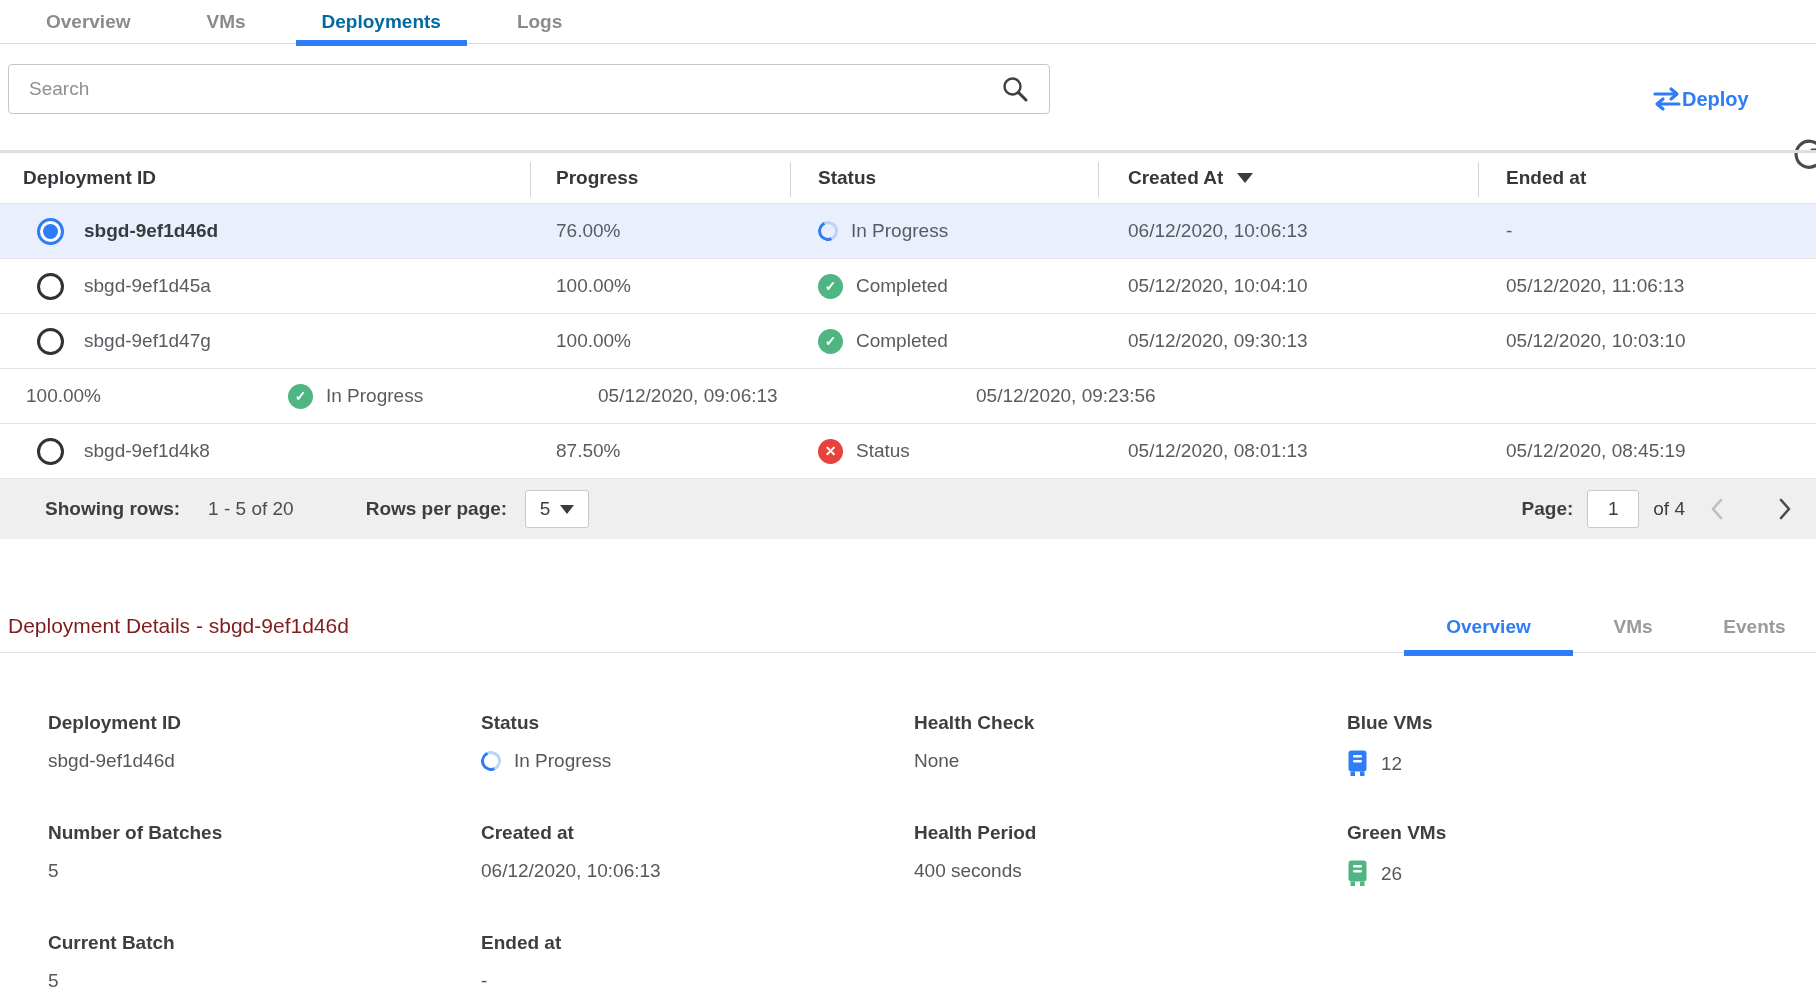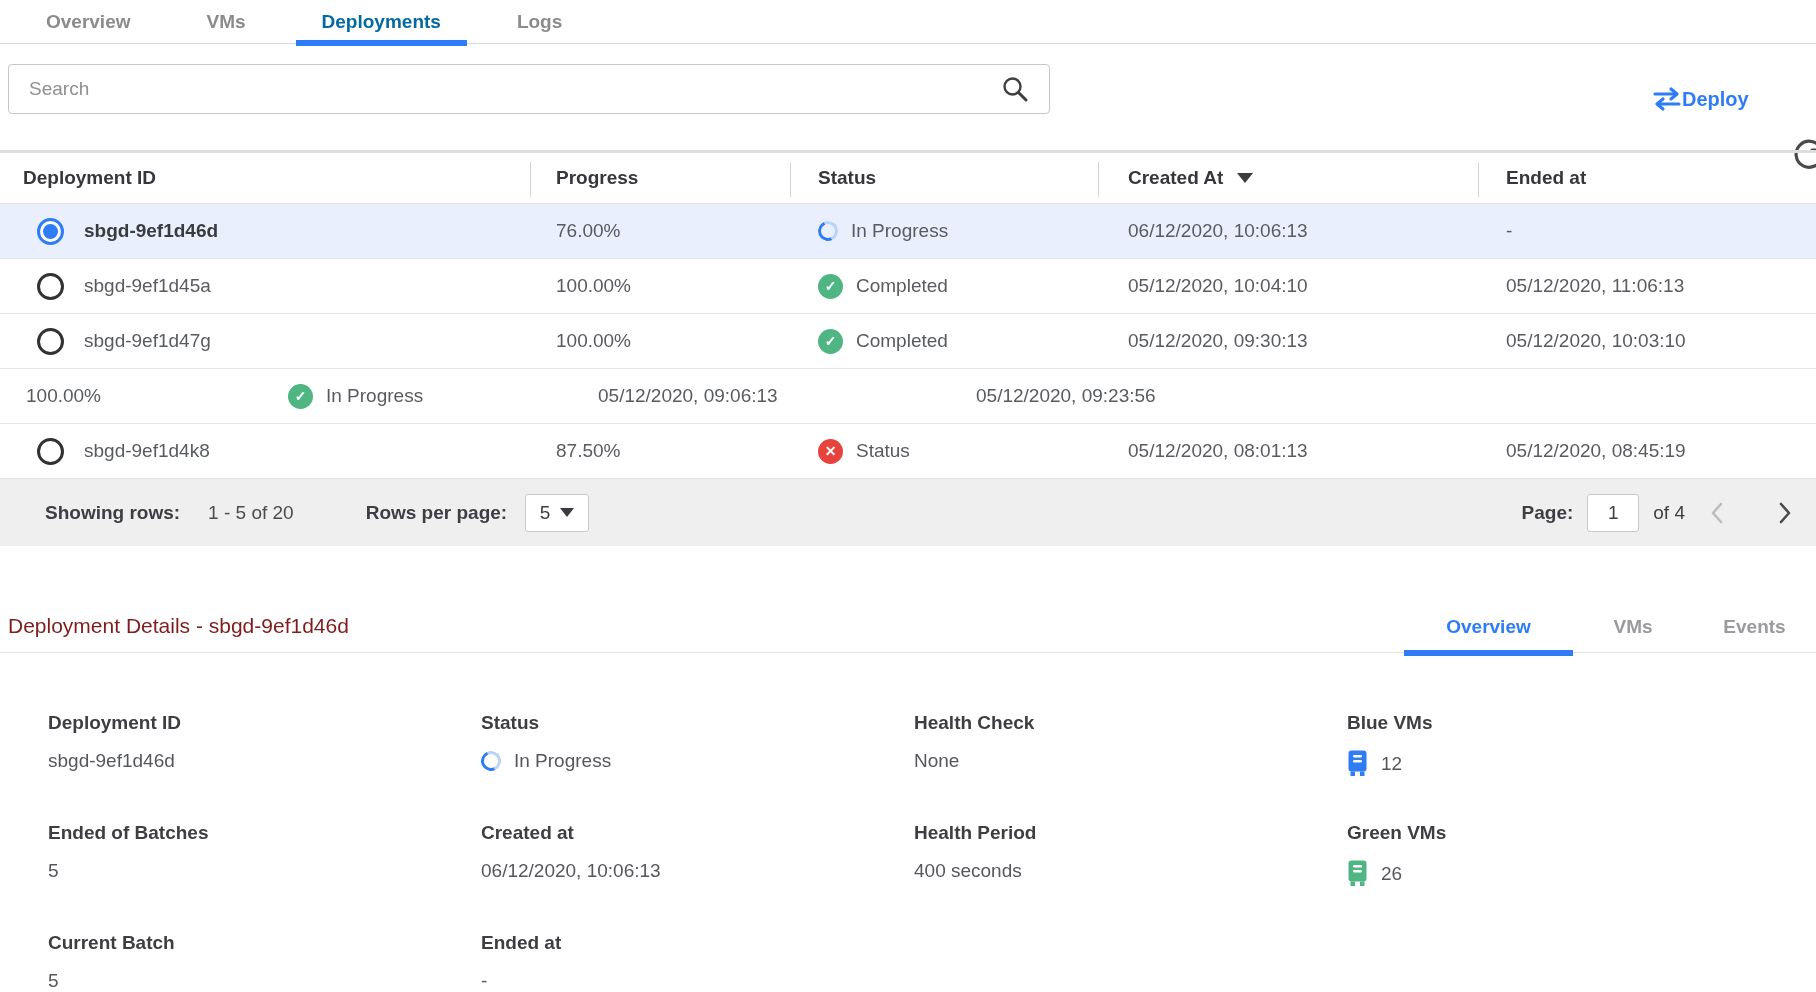--- a/index.html
+++ b/index.html
@@ -59,21 +59,21 @@
   .st-icon{ width:25px; height:25px; border-radius:50%; display:flex; align-items:center;
             justify-content:center; color:#fff; font-size:14px; font-weight:bold;
             margin-right:13px; flex:none; }
   .st-green{ background:#4eb583; }
   .st-red{ background:#e8423d; }
   .spinner{ width:20px; height:20px; border-radius:50%;
             border:3.5px solid #b9d3fb; border-left-color:#2e7cf6; border-bottom-color:#2e7cf6;
             margin-right:13px; flex:none; transform:rotate(20deg); }
 
   
-  .tfoot{ display:flex; align-items:center; height:67px; background:#efefef;
+  .tfoot{ display:flex; align-items:center; height:60px; background:#efefef;
           font-size:19px; color:#3c3e42; padding-left:45px; padding-right:21px; }
   .f-bold{ font-weight:bold; }
   .showing-value{ margin-left:28px; color:#4a4c50; }
   .rpp-label{ margin-left:72px; }
   .rpp-box{ width:64px; height:38px; background:#fff; border:1px solid #c9c9c9; border-radius:3px;
             display:flex; align-items:center; justify-content:center; gap:10px;
             margin-left:18px; cursor:pointer; }
   .dd-arrow{ width:0; height:0; border-left:7px solid transparent; border-right:7px solid transparent;
              border-top:9px solid #3a3c40; }
   .page-label{ margin-left:auto; font-weight:bold; }
@@ -277,21 +277,21 @@
             <rect x="1.5" y="0.5" width="18" height="21" rx="3" fill="#2e7cf6"></rect>
             <rect x="6" y="5" width="9" height="2.6" rx="1.3" fill="#fff"></rect>
             <rect x="6" y="10" width="9" height="2.6" rx="1.3" fill="#fff"></rect>
             <rect x="3.5" y="21.5" width="4.5" height="4.5" fill="#2e7cf6"></rect>
             <rect x="13" y="21.5" width="4.5" height="4.5" fill="#2e7cf6"></rect>
           </svg>
           <span>12</span>
         </div>
       </div>
       <div class="d-cell">
-        <div class="d-label">Ended of Batches</div>
+        <div class="d-label">Number of Batches</div>
         <div class="d-value">
           <span>5</span>
         </div>
       </div>
       <div class="d-cell">
         <div class="d-label">Created at</div>
         <div class="d-value">
           <span>06/12/2020, 10:06:13</span>
         </div>
       </div>

